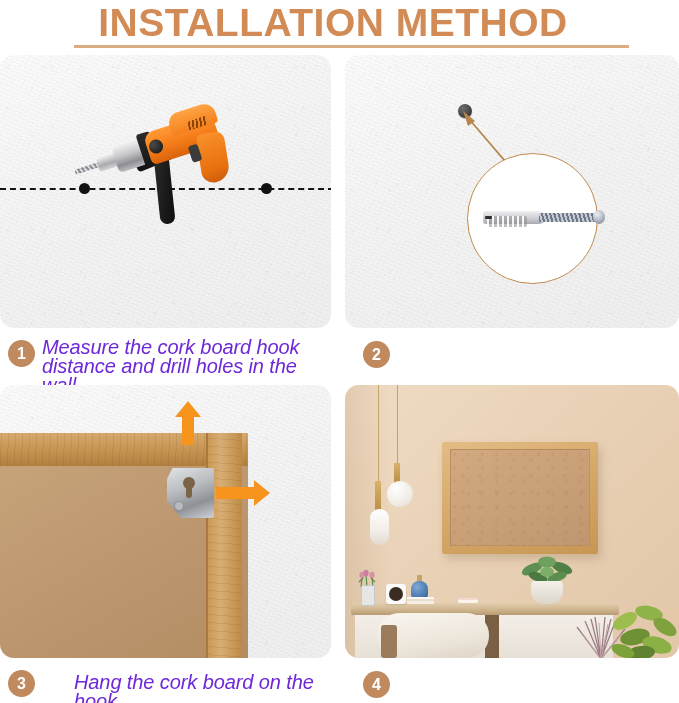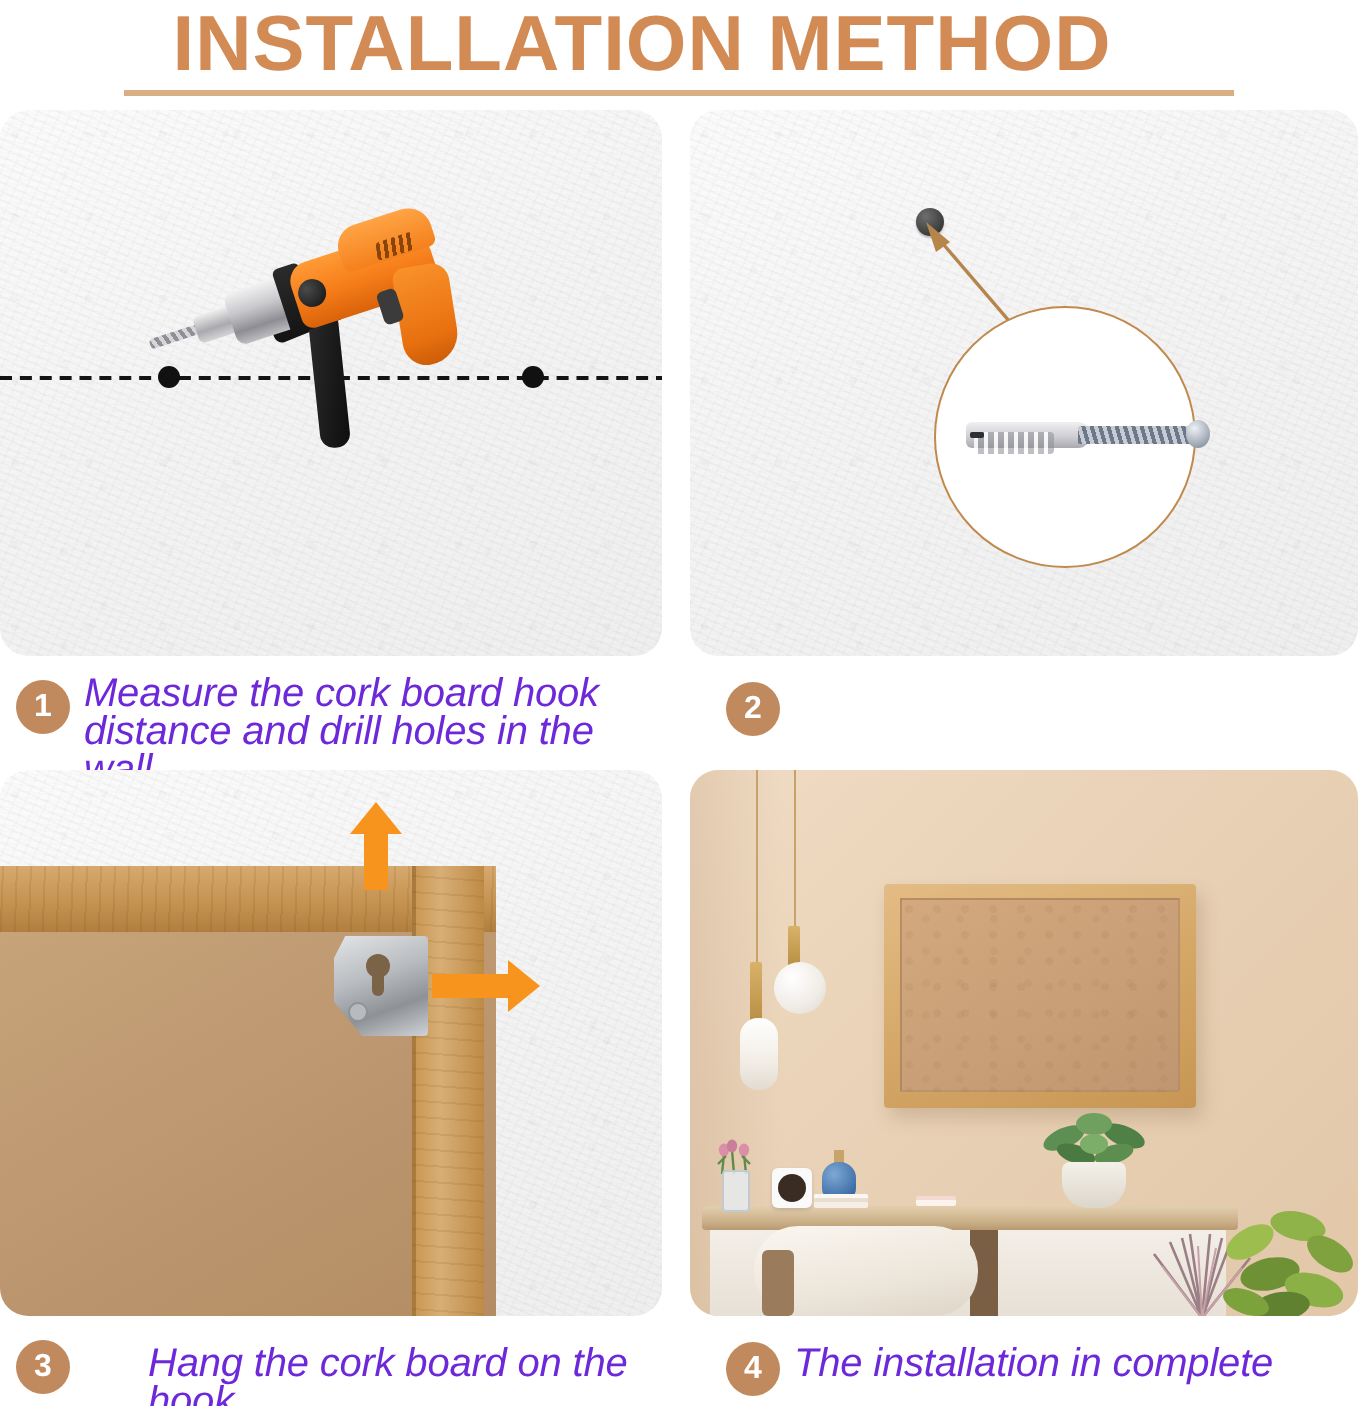--- a/index.html
+++ b/index.html
@@ -9,21 +9,21 @@
   body {
     width: 679px; height: 703px;
     font-family: "Liberation Sans", sans-serif;
     overflow: hidden;
     position: relative;
   }
 
   
   .title-wrap {
     position: absolute;
-    left: 0; top: 0;
+    left: 12px; top: 0;
     width: 642px; height: 52px;
     text-align: center;
   }
   .title {
     font-family: "Liberation Sans", sans-serif;
     font-weight: bold;
     font-size: 39px;
     letter-spacing: 0.5px;
     color: #D28B54;
     line-height: 44px;
@@ -689,17 +689,16 @@
         <ellipse cx="52" cy="44" rx="15" ry="8" fill="#8BB045" transform="rotate(16 52 44)"></ellipse>
         <ellipse cx="36" cy="52" rx="14" ry="7" fill="#5F8130" transform="rotate(-6 36 52)"></ellipse>
         <ellipse cx="18" cy="50" rx="12" ry="6" fill="#7CA23C" transform="rotate(20 18 50)"></ellipse>
       </svg>
 
       <div class="chair"></div>
       <div class="chair-leg"></div>
     </div>
     <div class="caption">
       <div class="badge">4</div>
-      <div class="cap-text">The installation in complete</div>
     </div>
   </div>
 
 </div>
 
 </body></html>

